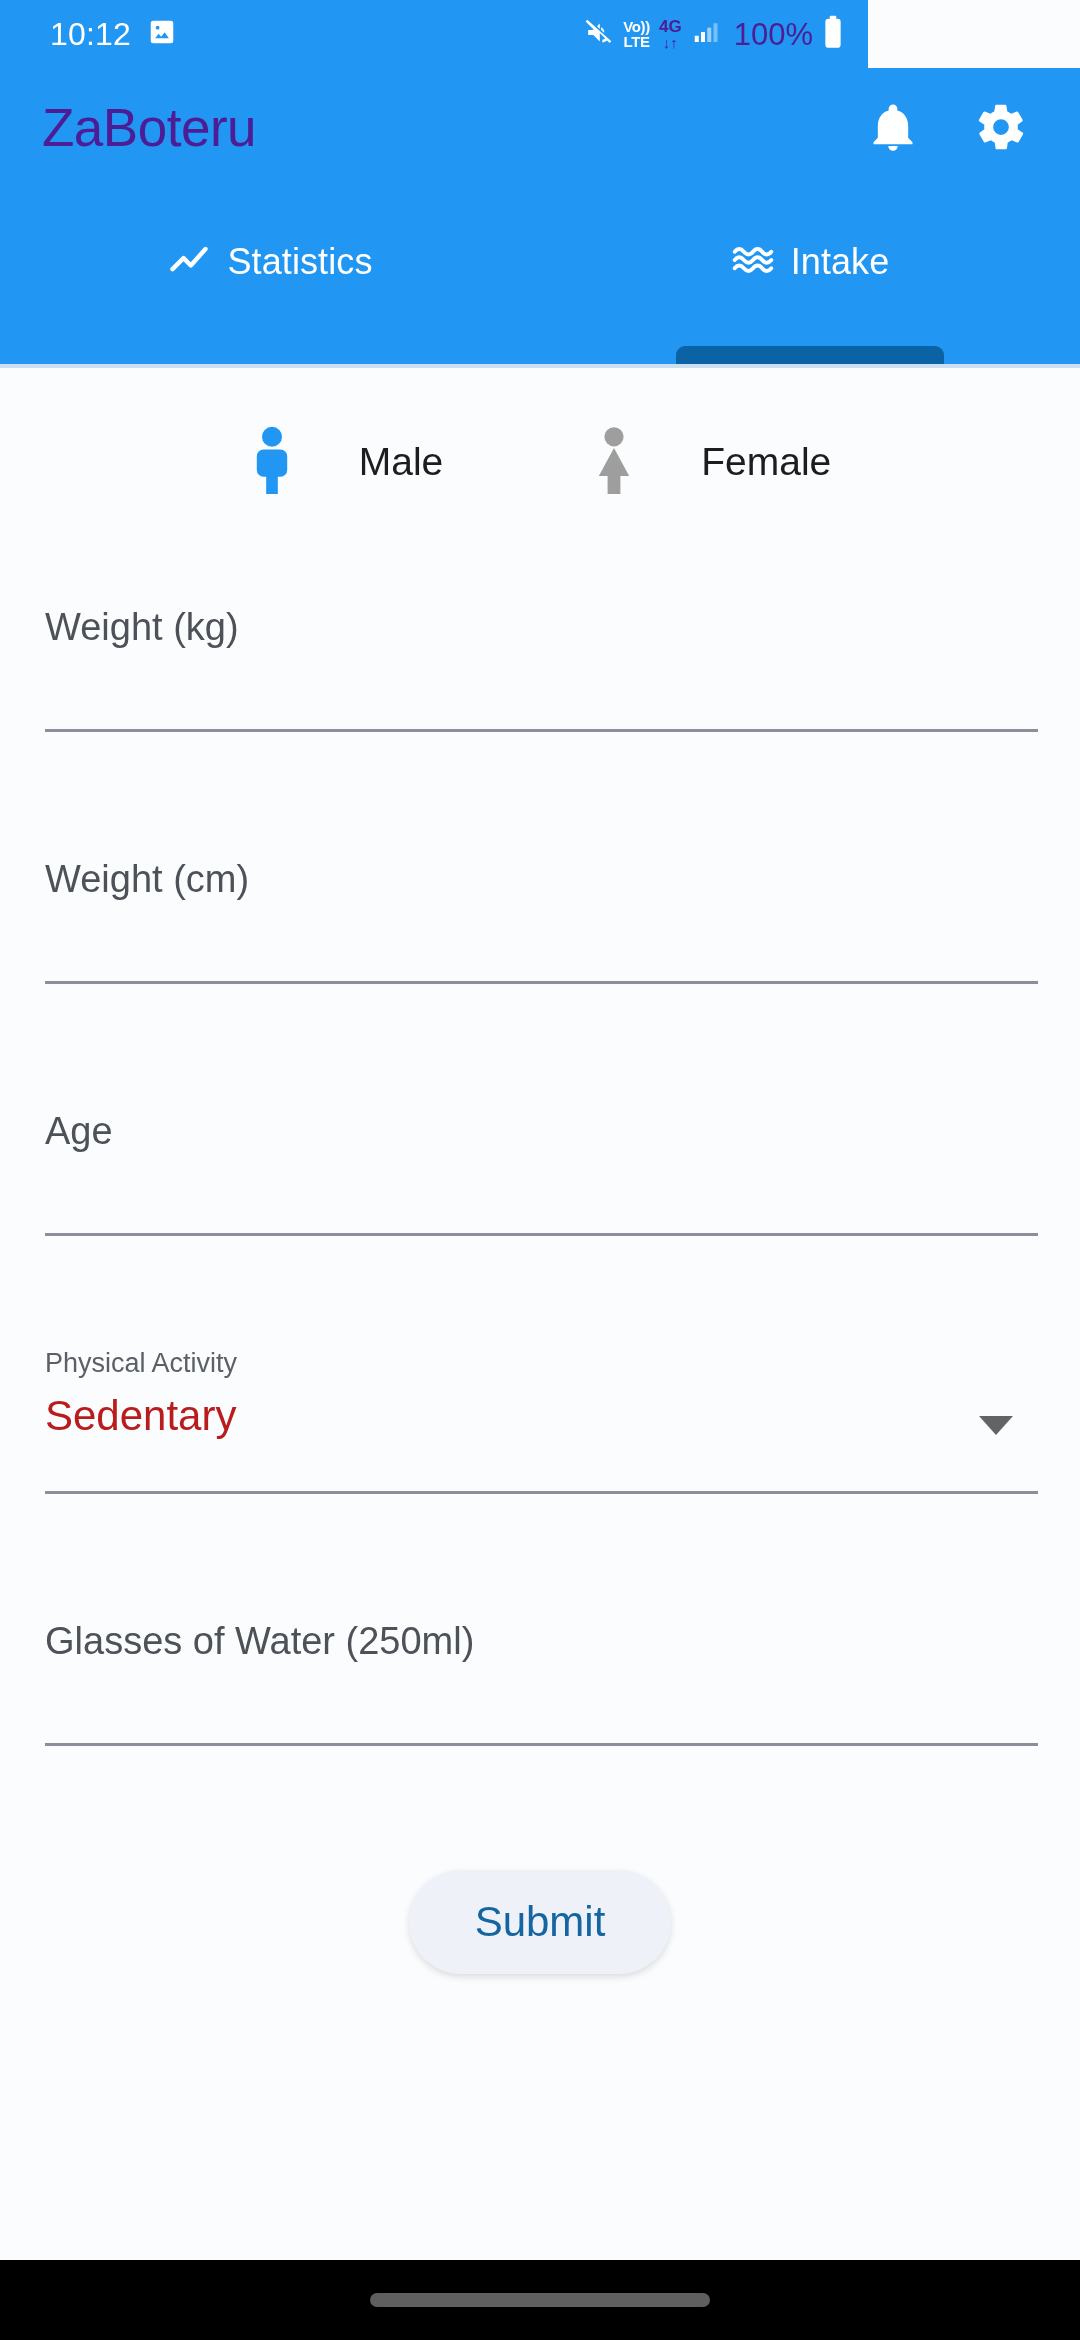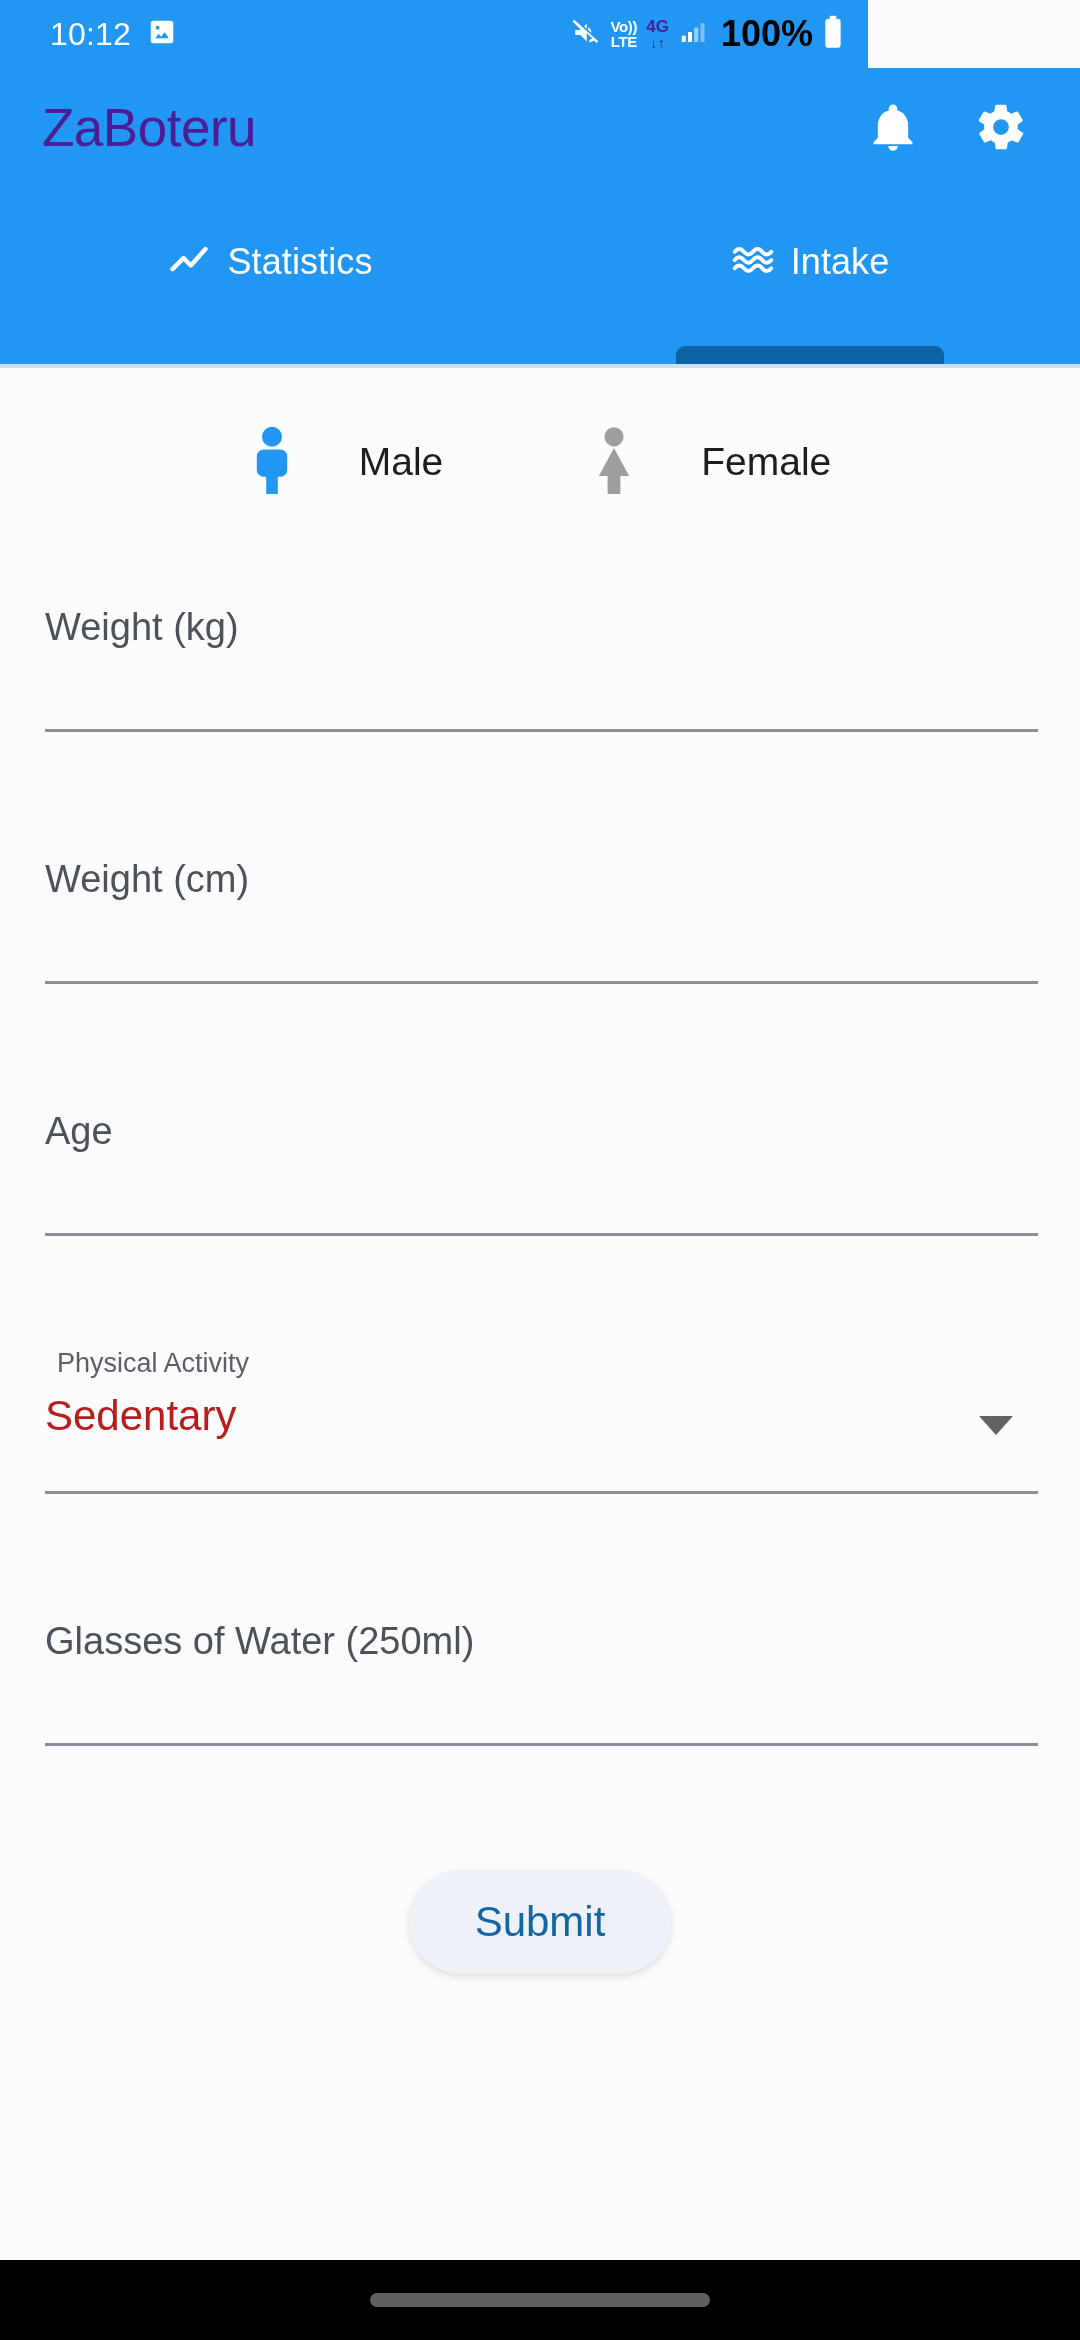--- a/index.html
+++ b/index.html
@@ -43,23 +43,23 @@
     font-weight: 400;
     letter-spacing: 0.2px;
     line-height: 1;
   }
   .status-right {
     display: flex;
     align-items: center;
     gap: 9px;
   }
   .battery-pct {
-    color: #000000;
-    font-size: 36px;
-    font-weight: 700;
+    color: #4c1d95;
+    font-size: 31px;
+    font-weight: 400;
     line-height: 1;
     margin-left: 4px;
   }
   .volte-stack {
     display: flex;
     flex-direction: column;
     align-items: center;
     justify-content: flex-start;
     line-height: 1.02;
   }
@@ -199,21 +199,21 @@
     position: absolute;
     bottom: 84px; left: 0;
     width: 993px;
     height: 3px;
     background: #8a8f99;
   }
 
   .field.select-field { height: 258px; }
   .select-label {
     position: absolute;
-    top: 28px; left: 12px;
+    top: 28px; left: 0;
     font-size: 27px;
     color: #5b5f66;
   }
   .select-value {
     position: absolute;
     top: 72px; left: 0;
     font-size: 42px;
     color: #b91c1c;
   }
   .select-arrow {

